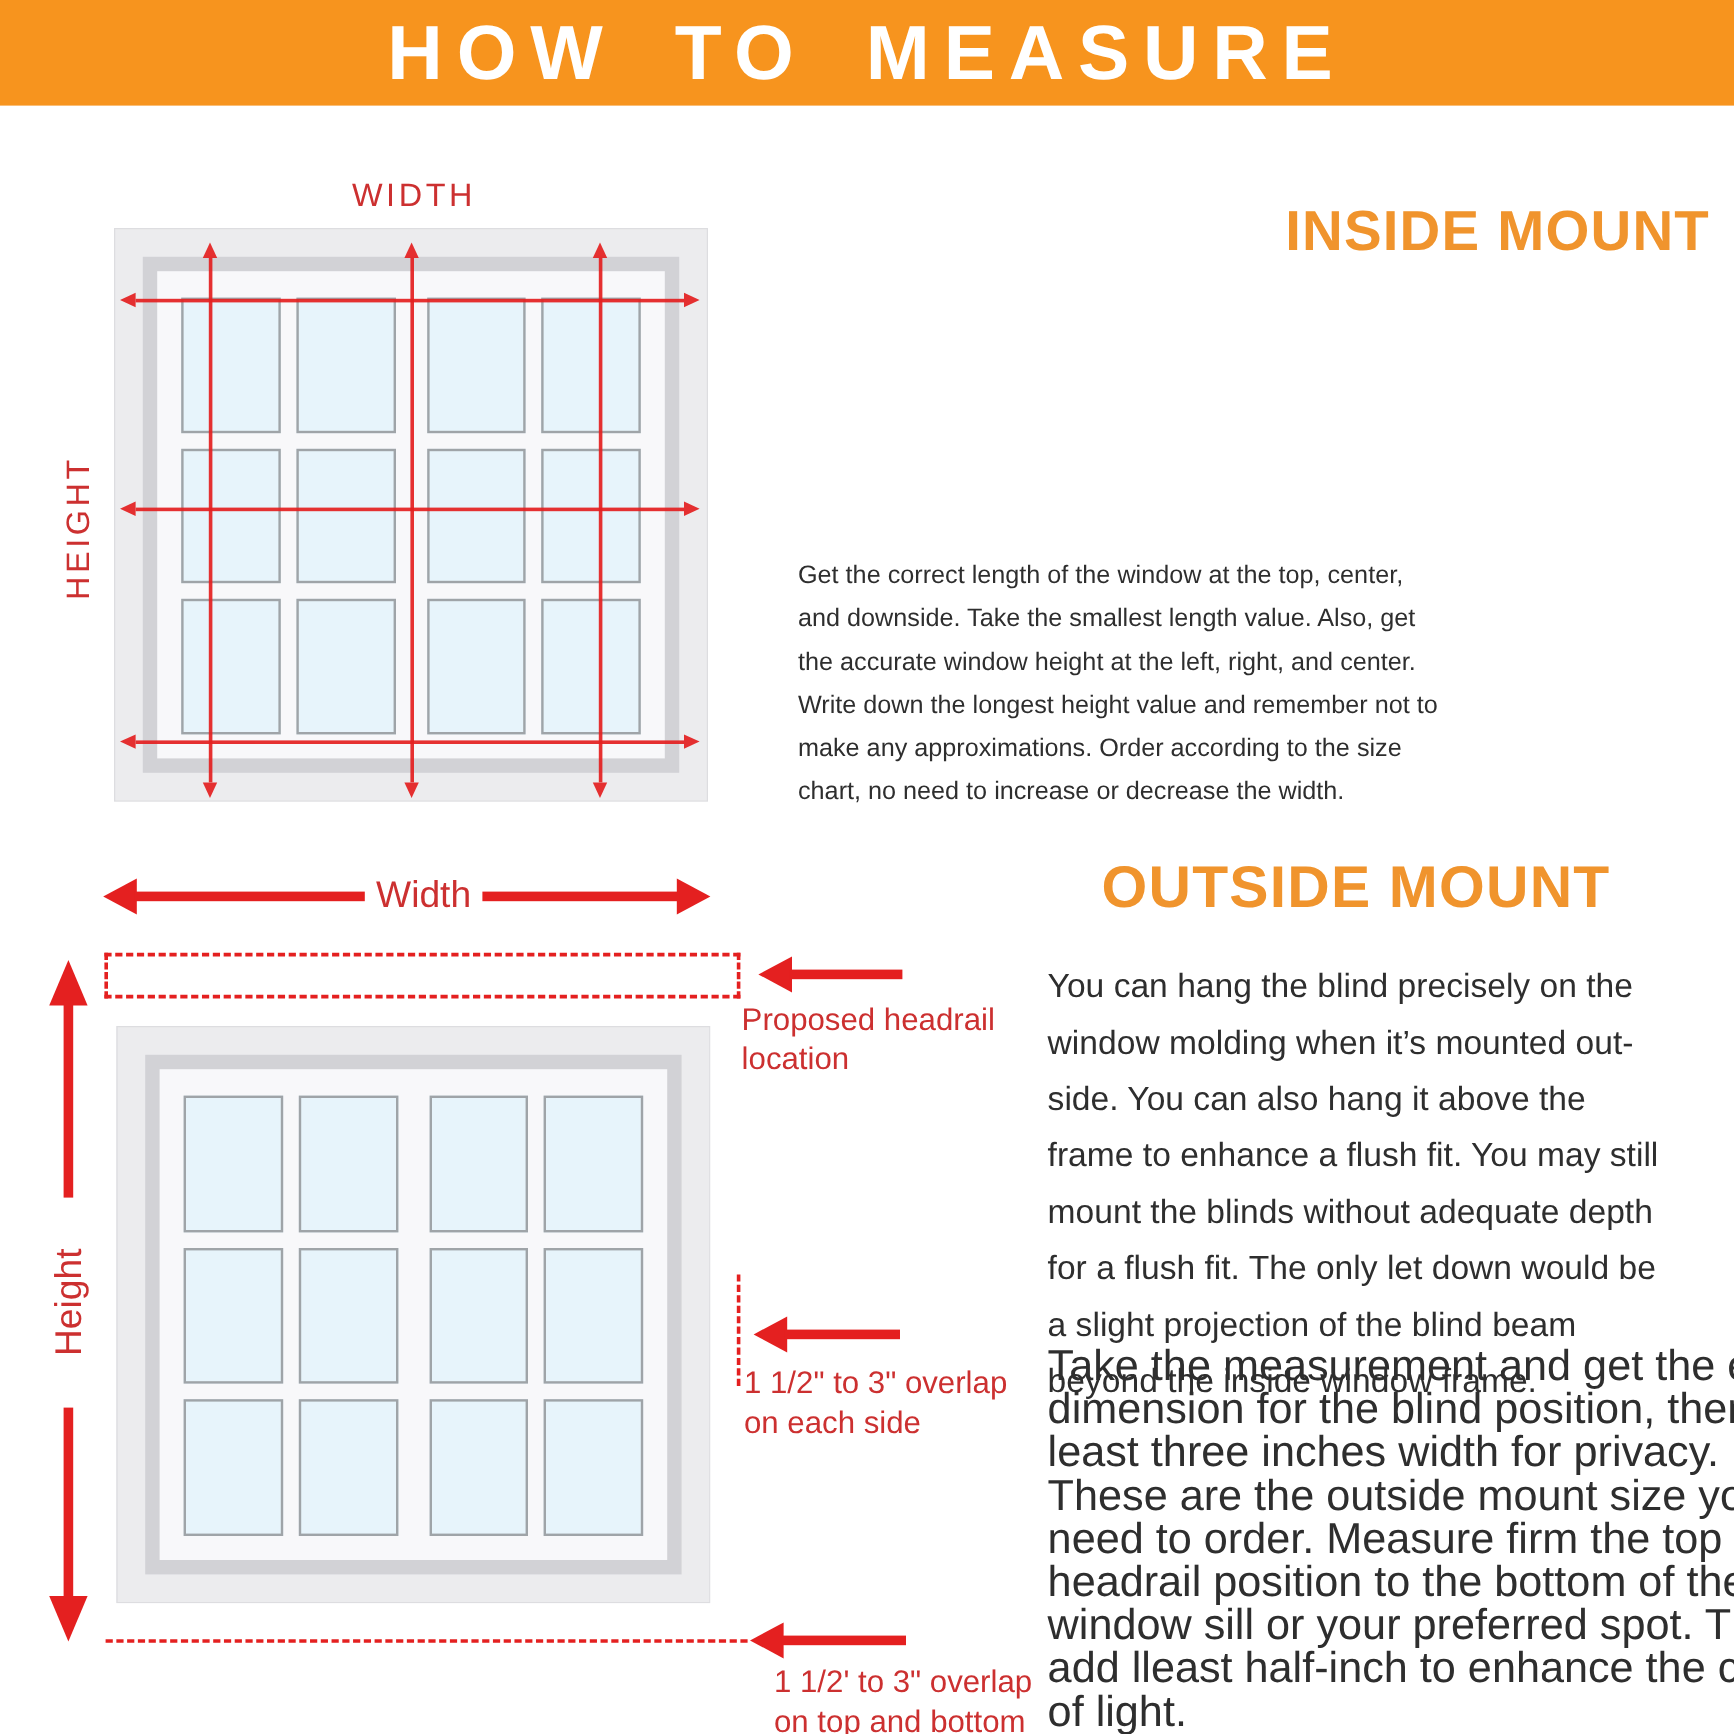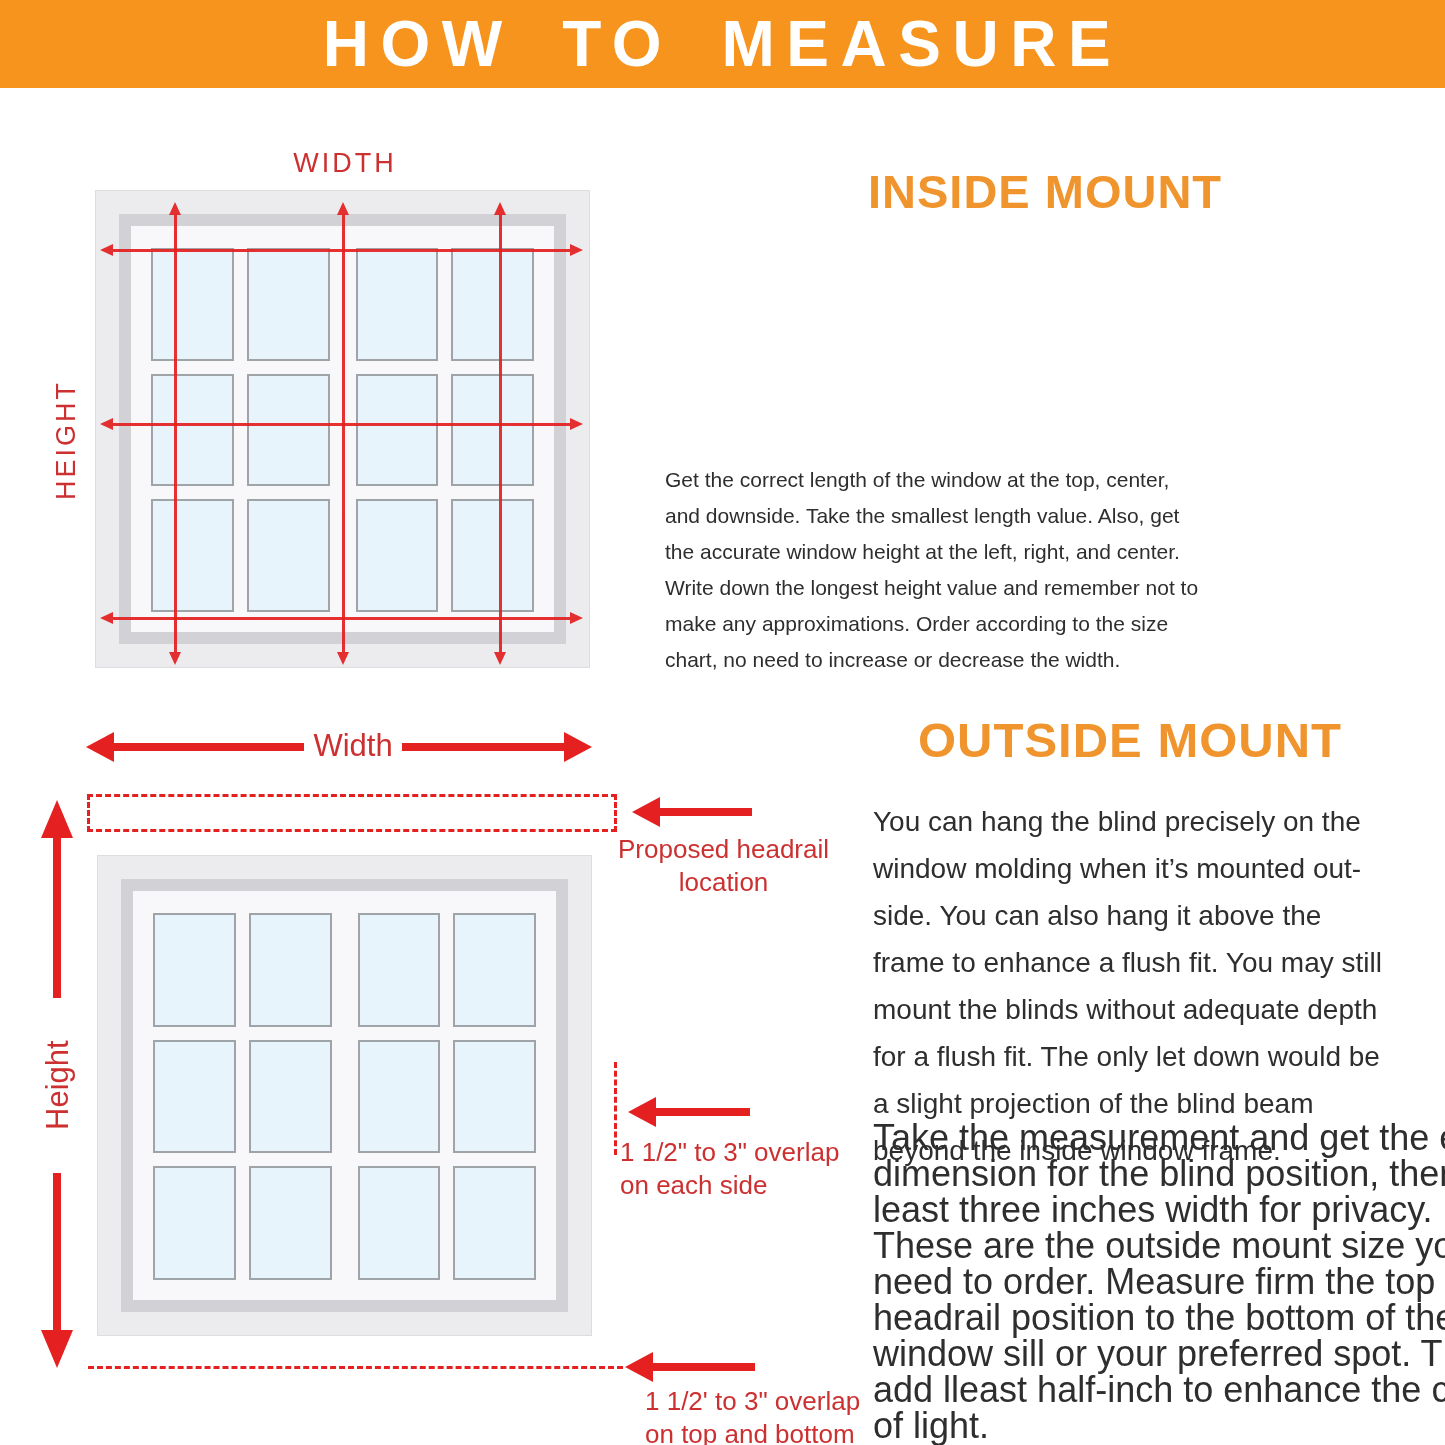--- a/index.html
+++ b/index.html
@@ -128,21 +128,21 @@
 
     <div class="mv" style="left:79px;top:25px;height:437px;"></div>
     <div class="mv" style="left:247px;top:25px;height:437px;"></div>
     <div class="mv" style="left:404px;top:25px;height:437px;"></div>
 
     <div class="mh" style="top:59px;left:18px;width:457px;"></div>
     <div class="mh" style="top:233px;left:18px;width:457px;"></div>
     <div class="mh" style="top:427px;left:18px;width:457px;"></div>
   </div>
 
-  <h2 class="h-orange" style="left:665px;top:164px;width:760px;font-size:47px;">INSIDE MOUNT</h2>
+  <h2 class="h-orange" style="left:665px;top:164px;width:760px;font-size:47px;text-align:right;">INSIDE MOUNT</h2>
 
 
   <p class="para" style="left:665px;top:462px;width:760px;font-size:21px;line-height:36px;">Get the correct length of the window at the top, center,
 and downside. Take the smallest length value. Also, get
 the accurate window height at the left, right, and center.
 Write down the longest height value and remember not to
 make any approximations. Order according to the size
 chart, no need to increase or decrease the width.</p>
 
   <h2 class="h-orange" style="left:855px;top:712px;width:550px;font-size:49px;">OUTSIDE MOUNT</h2>
@@ -165,21 +165,21 @@
 window sill or your preferred spot. Then,
 add lleast half-inch to enhance the control
 of light.</p>
 
   <div class="arrow-left" style="left:86px;top:732px;width:218px;"></div>
   <div class="red-label" style="left:305px;top:729px;width:96px;font-size:31px;text-align:center;">Width</div>
   <div class="arrow-right" style="left:402px;top:732px;width:190px;"></div>
 
   <div class="dash-rect" style="left:87px;top:794px;width:530px;height:38px;"></div>
   <div class="arrow-left" style="left:632px;top:797px;width:120px;"></div>
-  <div class="red-label" style="left:618px;top:833px;text-align:center;">Proposed headrail
+  <div class="red-label" style="left:618px;top:833px;">Proposed headrail
 location</div>
 
   <div class="dbl-v" style="left:40px;top:800px;height:568px;">
       <div class="shaft"></div>
     </div>
   <div class="red-label vtext" style="left:33px;top:998px;width:48px;height:175px;font-size:31px;background:#fff;z-index:5;">Height</div>
 
   <div class="window" style="left:97px;top:855px;width:495px;height:481px;">
     <div class="w-bevel"></div>
     <div class="w-sash"></div>

